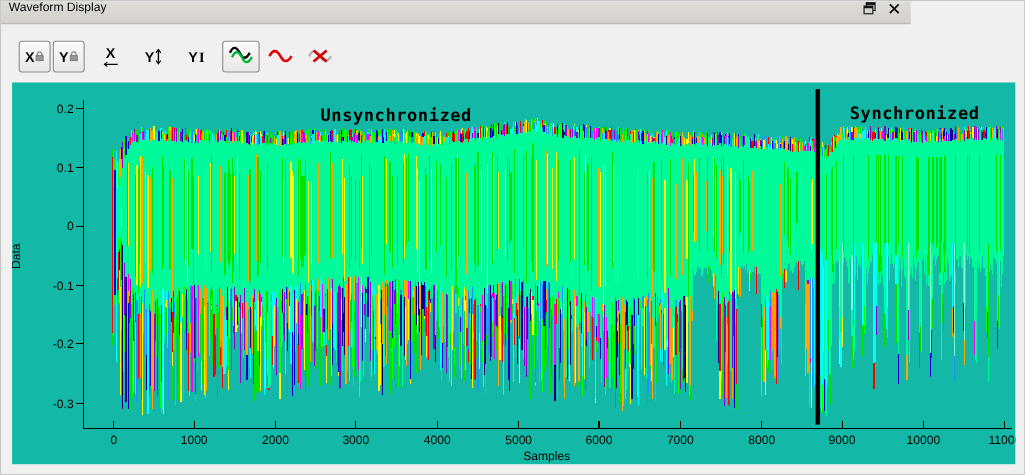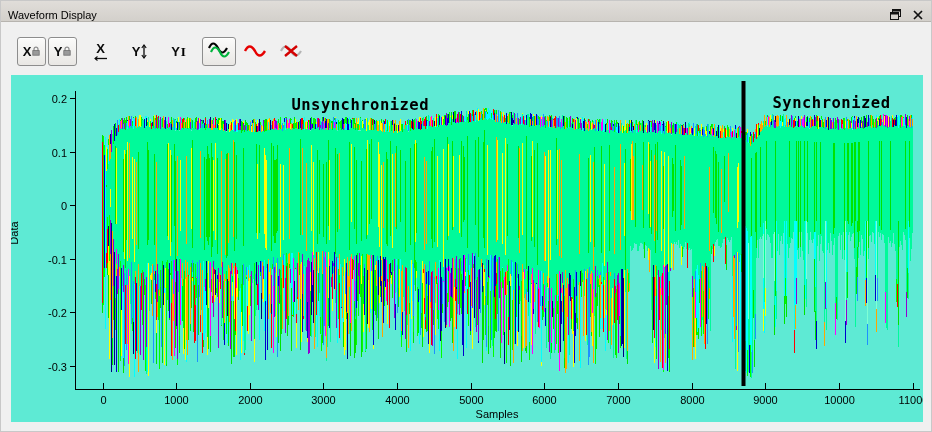--- a/index.html
+++ b/index.html
@@ -3,24 +3,24 @@
 <meta charset="utf-8">
 <style>
   * { box-sizing: border-box; }
   html,body { margin:0; padding:0; }
   body {
     width:932px; height:432px; position:relative; overflow:hidden;
     background:#f0f0f0; font-family:"Liberation Sans", sans-serif;
     border:1px solid #c8c8c8;
   }
   .titlebar{
-    position:absolute; left:0; top:0; width:932px; height:21px;
+    position:absolute; left:0; top:0; width:827px; height:21px;
     background:linear-gradient(#e0ddd9,#d3d0cb);
     border-bottom:1px solid #b7b4af;
-    display:flex; align-items:flex-end;
+    display:flex; align-items:flex-start;
   }
   .title-text{ font-size:11px; color:#000; padding-left:7px; flex:1; }
   .tb-icons{ display:flex; align-items:center; gap:10px; padding-right:9px; }
   .tb-icons svg{ display:block; cursor:default; }
   .toolbar{
     position:absolute; left:16px; top:35px; height:30px;
     display:flex; align-items:center;
   }
   .tbtn{
     height:29px; min-width:29px; padding:0 4px;
@@ -32,21 +32,21 @@
     border:1px solid #8d8d8d;
     background:linear-gradient(#fbfbfa,#e9e7e4);
     box-shadow:inset 0 1px 0 #fff;
   }
   .tbtn .lbl{ font-weight:bold; font-size:13px; color:#0a0a0a; line-height:1; }
   .tbtn .serif-i{ font-family:"Liberation Serif", serif; font-weight:bold; font-size:13px; line-height:1; }
   .tbtn .stack{ display:flex; flex-direction:column; align-items:center; gap:1px; }
   .g2{ margin-left:9px; } .g1{ margin-left:10px; } .g0{ margin-left:2px; }
   .plot-panel{
     position:absolute; left:10px; top:74px; width:912px; height:347px;
-    background:#5eead4;
+    background:#14b8a6;
   }
   .plot-panel svg{ display:block; }
 </style>
 </head>
 <body>
 
 <div class="titlebar">
   <span class="title-text">Waveform Display</span>
   <span class="tb-icons">
     <svg width="13" height="13" viewBox="0 0 13 13">

